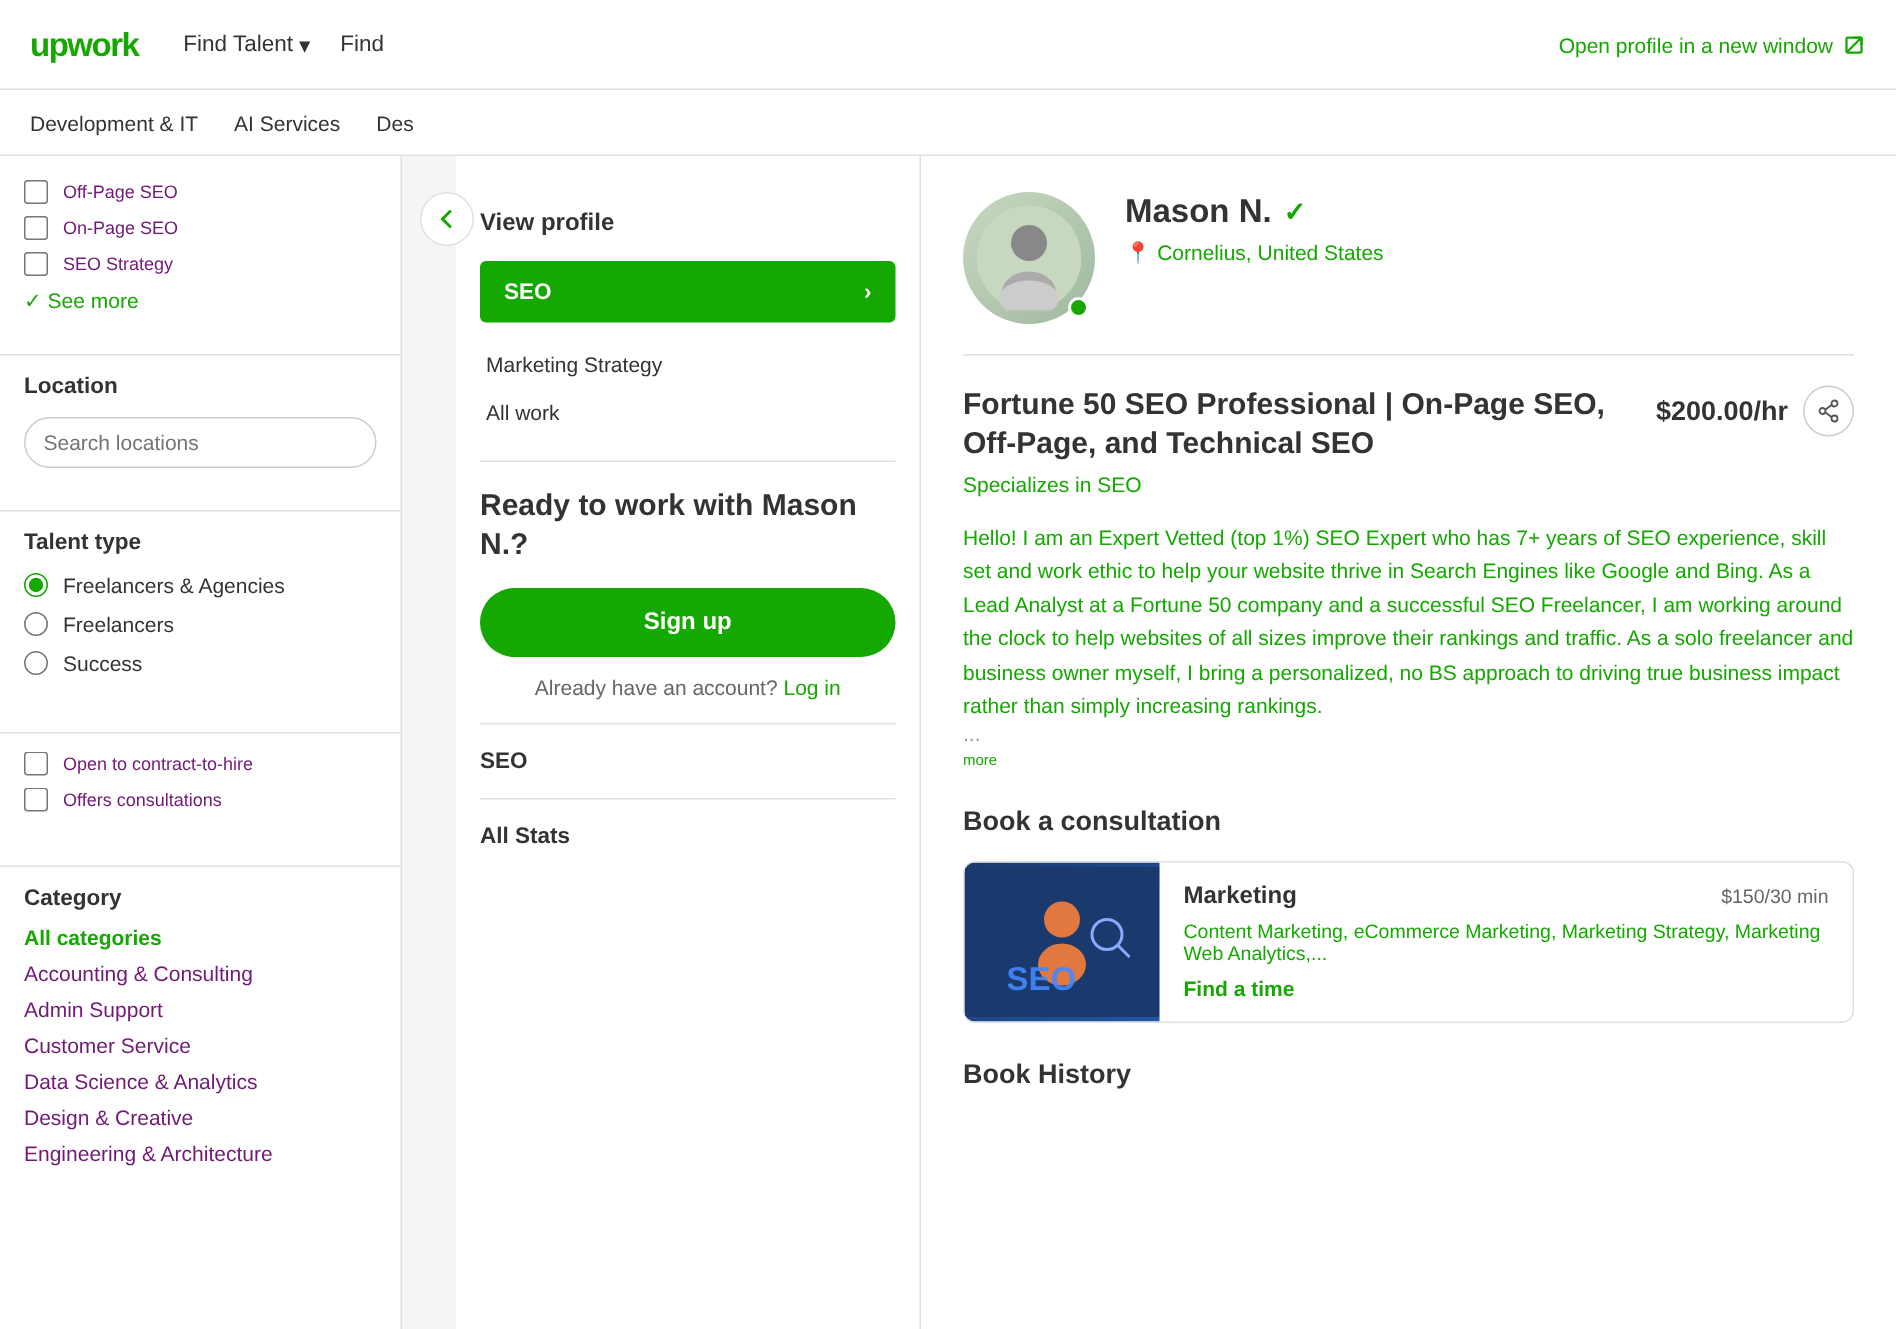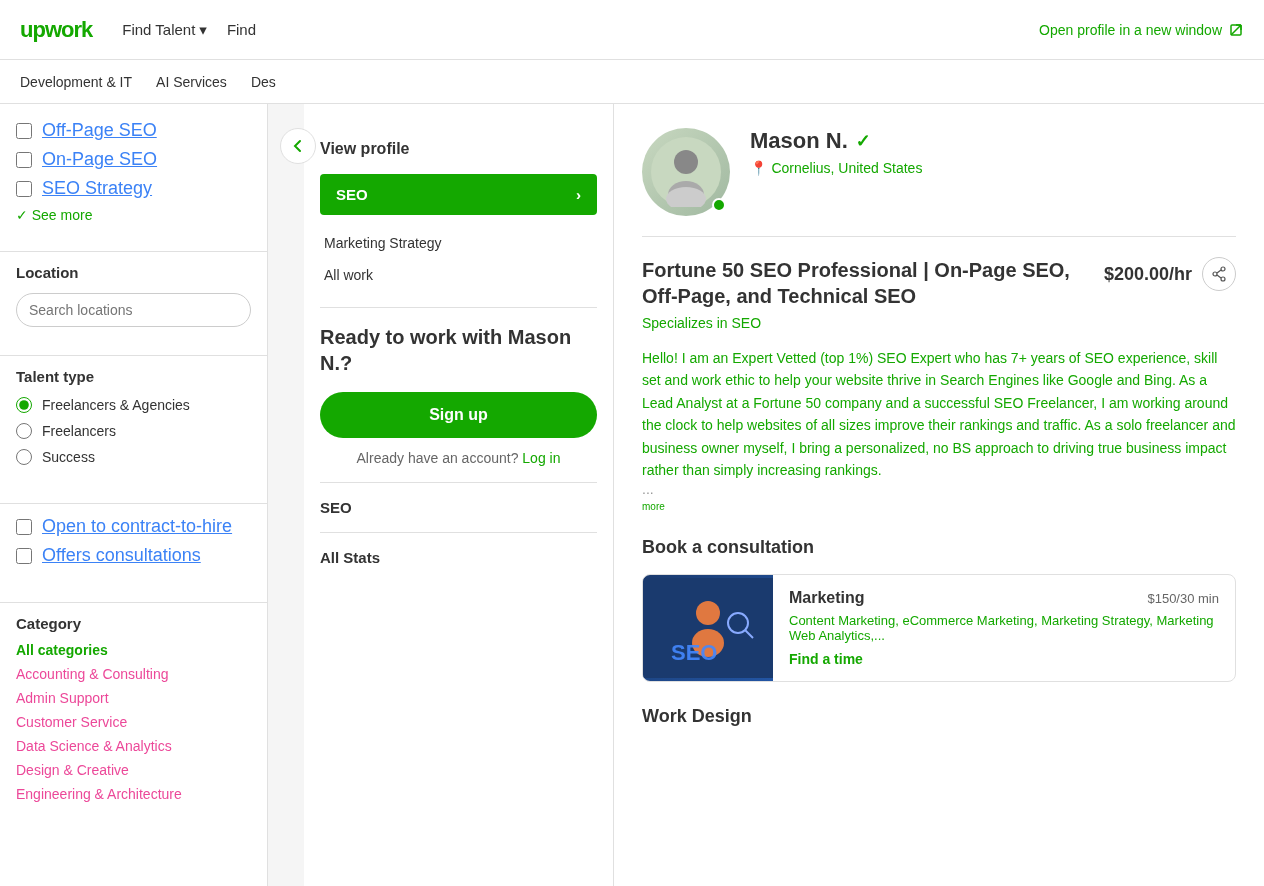--- a/index.html
+++ b/index.html
@@ -84,23 +84,22 @@
       align-items: center;
       gap: 10px;
       margin-bottom: 8px;
       cursor: pointer;
     }
     .checkbox-item input[type="checkbox"] {
       width: 16px; height: 16px;
       accent-color: #14a800;
     }
     .checkbox-label {
-      font-size: 18px;
-      color: #3b82f6;
-      text-decoration: underline;
+      font-size: 12px;
+      color: #701a75;
     }
     .see-more {
       color: #14a800;
       font-size: 14px;
       cursor: pointer;
       display: flex;
       align-items: center;
       gap: 4px;
       margin-top: 4px;
     }
@@ -129,21 +128,21 @@
       color: #333;
     }
     .category-title {
       font-size: 15px;
       font-weight: 600;
       color: #333;
       margin-bottom: 10px;
     }
     .category-item {
       font-size: 14px;
-      color: #ec4899;
+      color: #701a75;
       margin-bottom: 8px;
       cursor: pointer;
       display: block;
     }
     .category-item.active {
       color: #14a800;
       font-weight: 700;
     }
     .divider {
       border: none;
@@ -750,17 +749,17 @@
                 <span>$150</span><span>/30 min</span>
               </span>
             </div>
             <div class="consultation-tags">Content Marketing, eCommerce Marketing, Marketing Strategy, Marketing Web Analytics,...</div>
             <div class="find-time">Find a time</div>
           </div>
         </div>
       </div>
 
       <div class="work-history-section">
-        <div class="work-history-title">Work Design</div>
+        <div class="work-history-title">Book History</div>
       </div>
     </div>
   </div>
 </div>
 
 </body></html>

